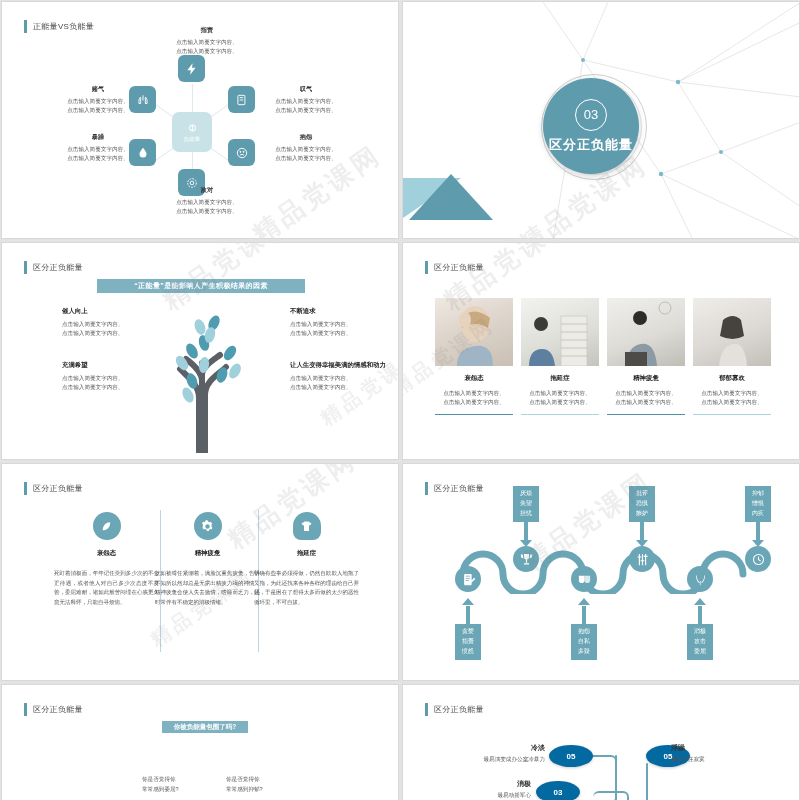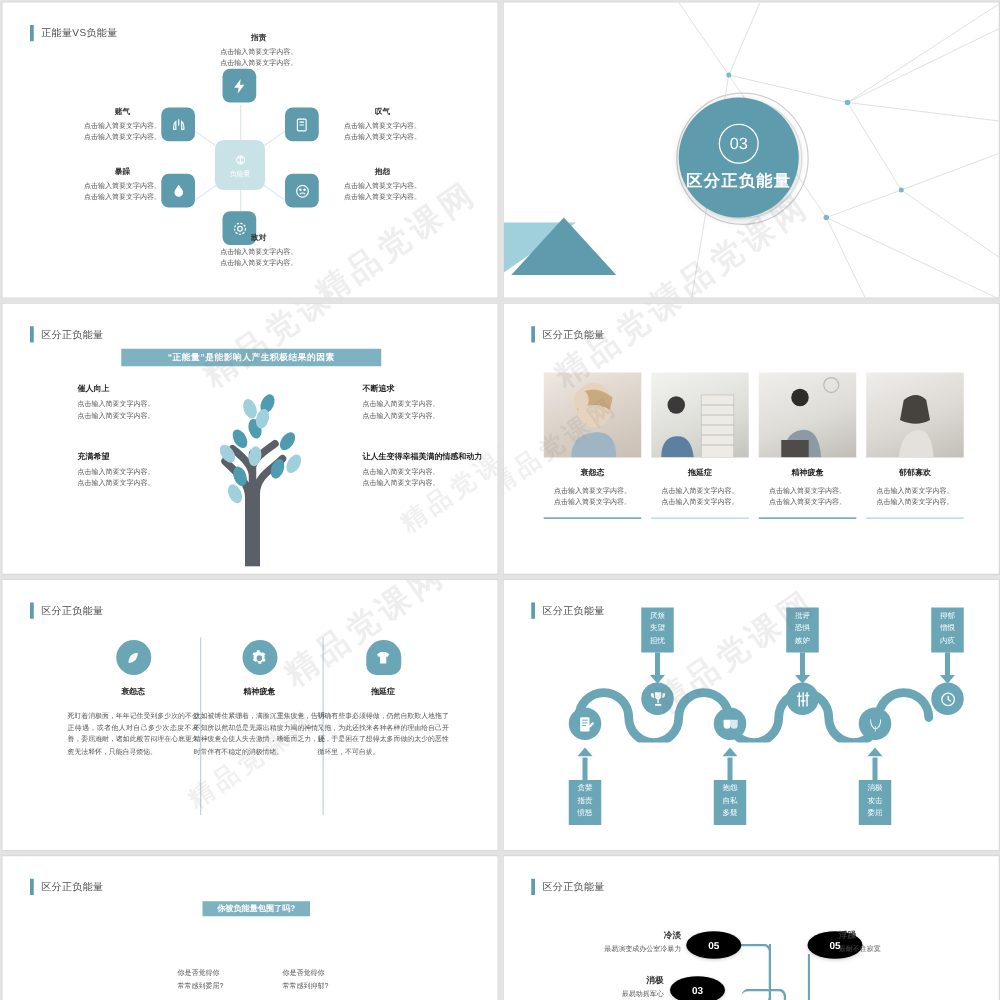--- a/index.html
+++ b/index.html
@@ -135,21 +135,21 @@
   .s7 .banner{
     position:absolute;left:160px;top:36px;width:86px;height:12px;background:#7fb2c0;
     display:flex;align-items:center;justify-content:center;
   }
   .s7 .banner span{color:#fff;font-size:6.5px;font-weight:bold;}
   .s7 .q{position:absolute;font-size:5.6px;color:#555;line-height:1.7;top:90px;}
 
   
   .s8 .bub{
     position:absolute;width:44px;height:22px;border-radius:50%;
-    background:#000000;color:#fff;font-size:8px;font-weight:bold;
+    background:#0369a1;color:#fff;font-size:8px;font-weight:bold;
     display:flex;align-items:center;justify-content:center;
     box-shadow:0 1px 3px rgba(0,0,0,.2);z-index:3;
   }
   .s8 .cap{position:absolute;text-align:right;z-index:3;}
   .s8 .cap .t{font-size:7px;font-weight:bold;color:#333;margin-bottom:3px;}
   .s8 .cap .d{font-size:5.6px;color:#555;}
   .s8 .pipe{position:absolute;border:2.5px solid #6aa6b6;border-radius:6px;}
 </style>
 </head>
 <body>

